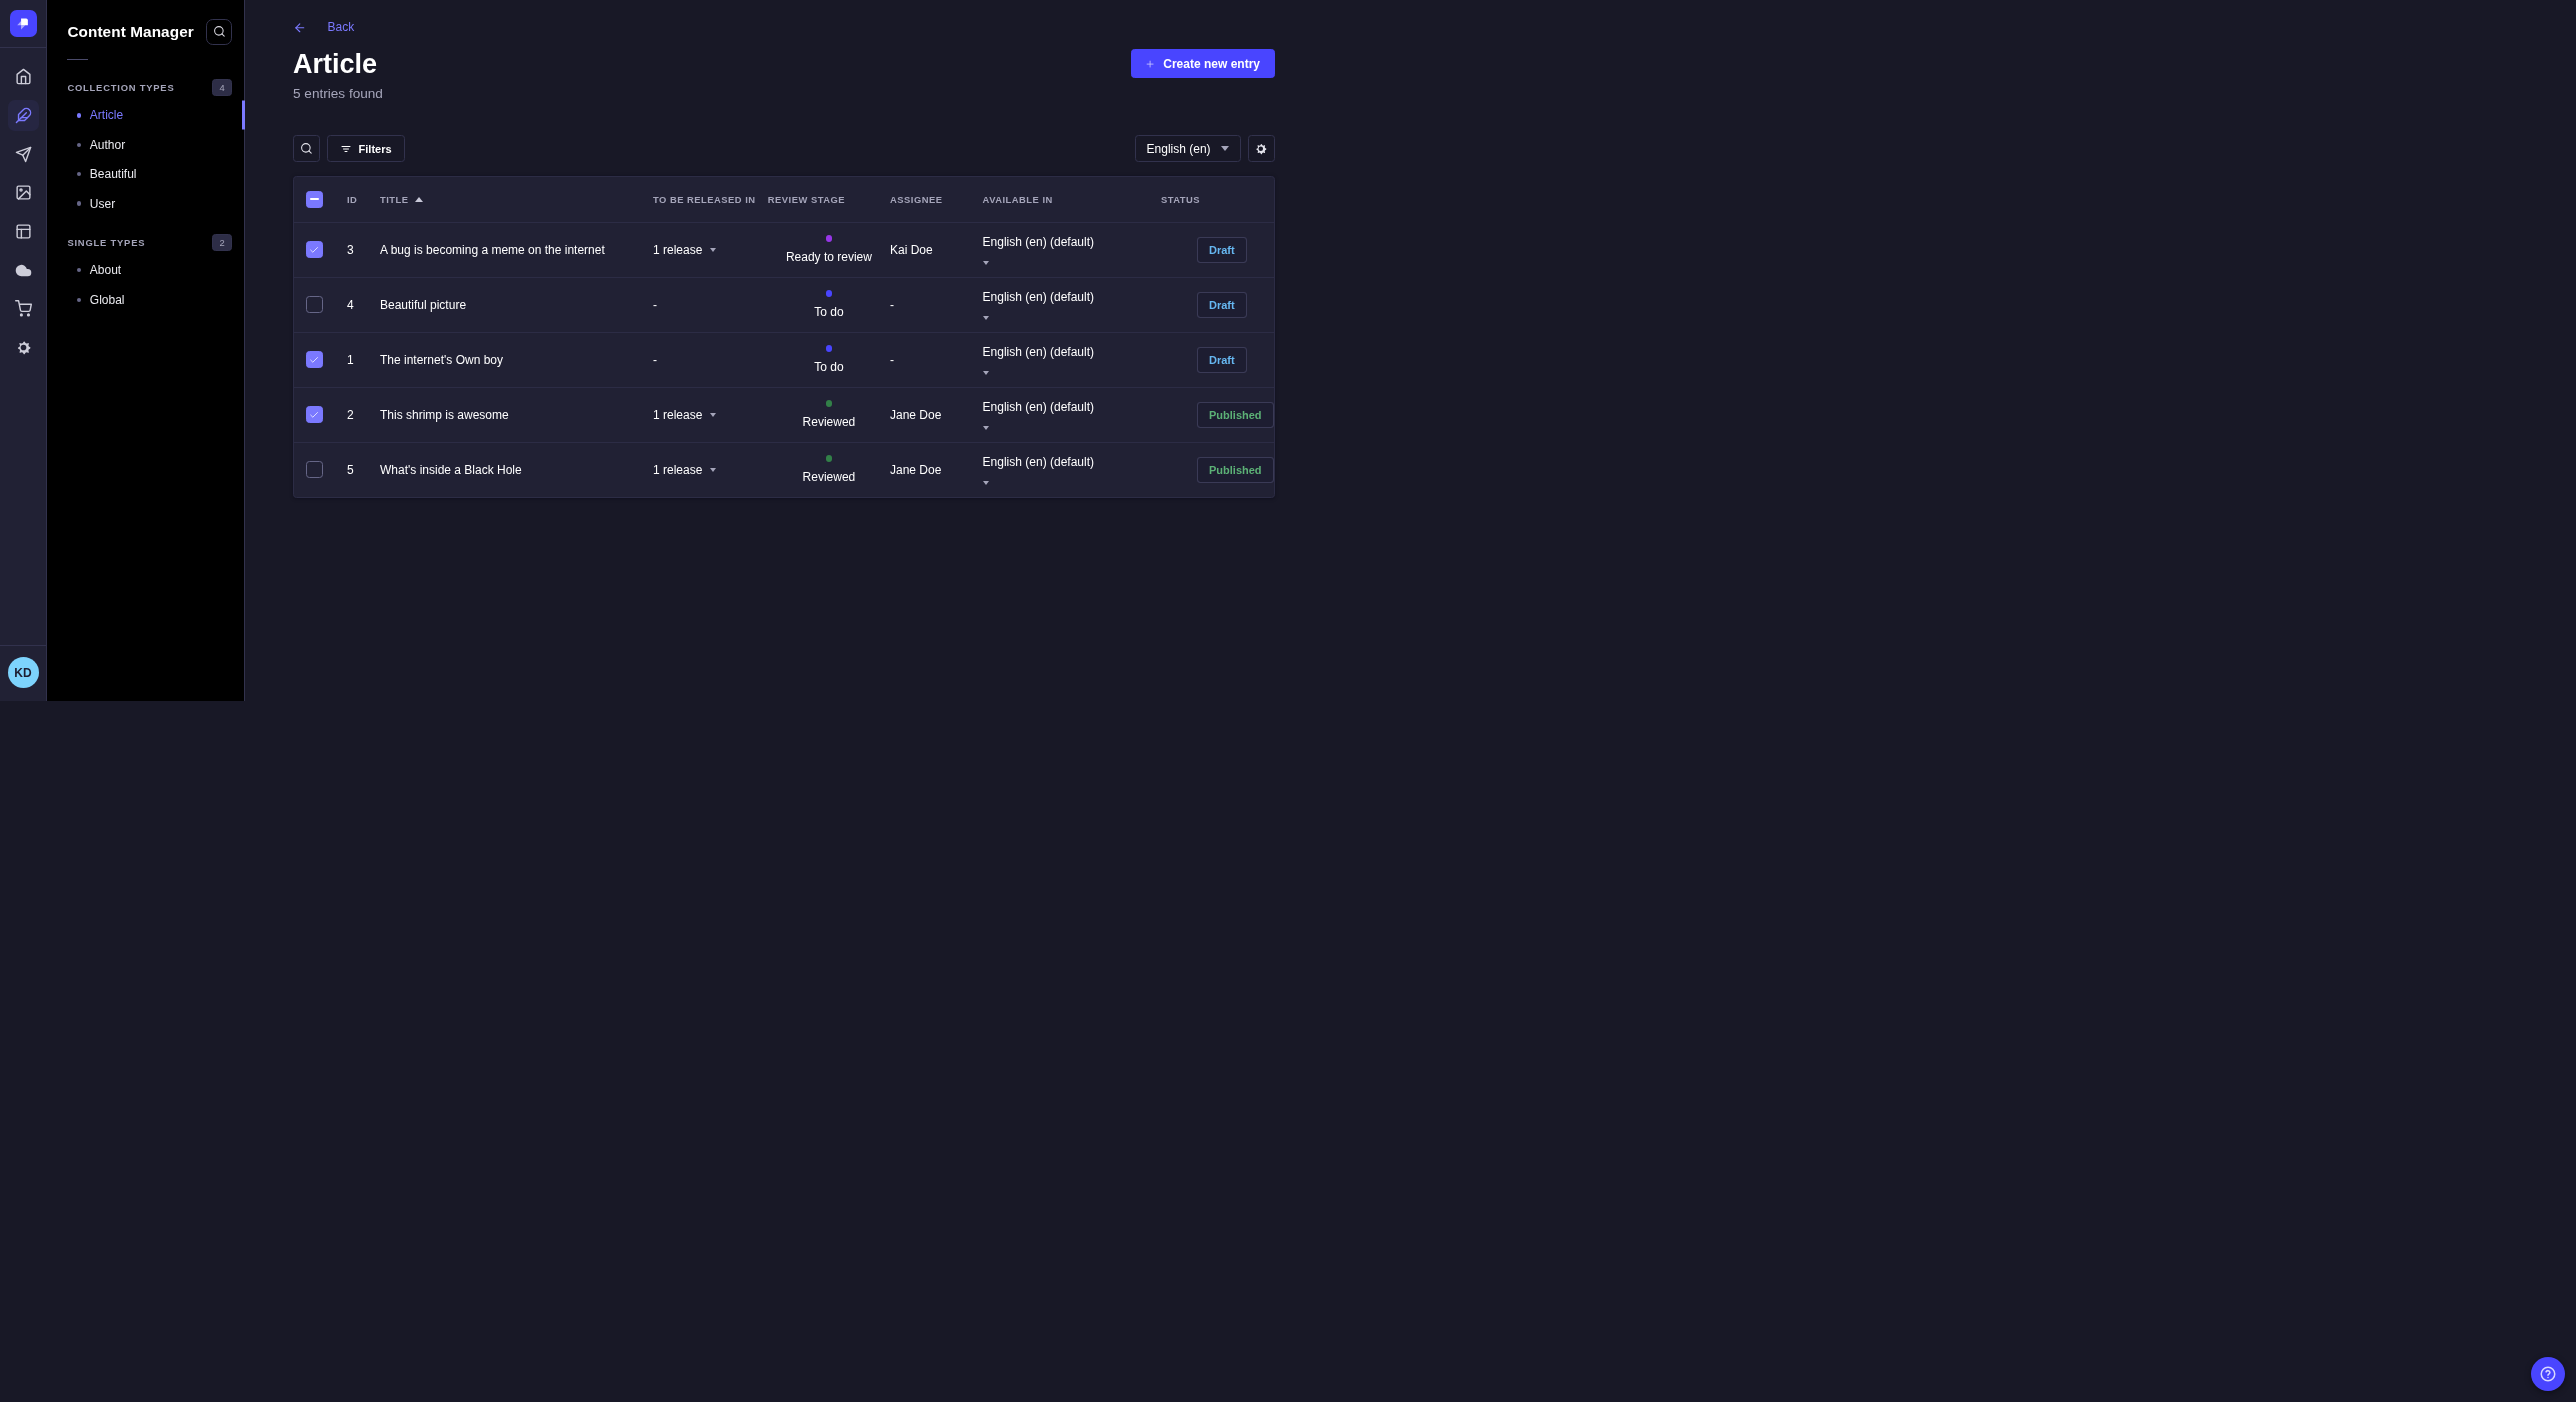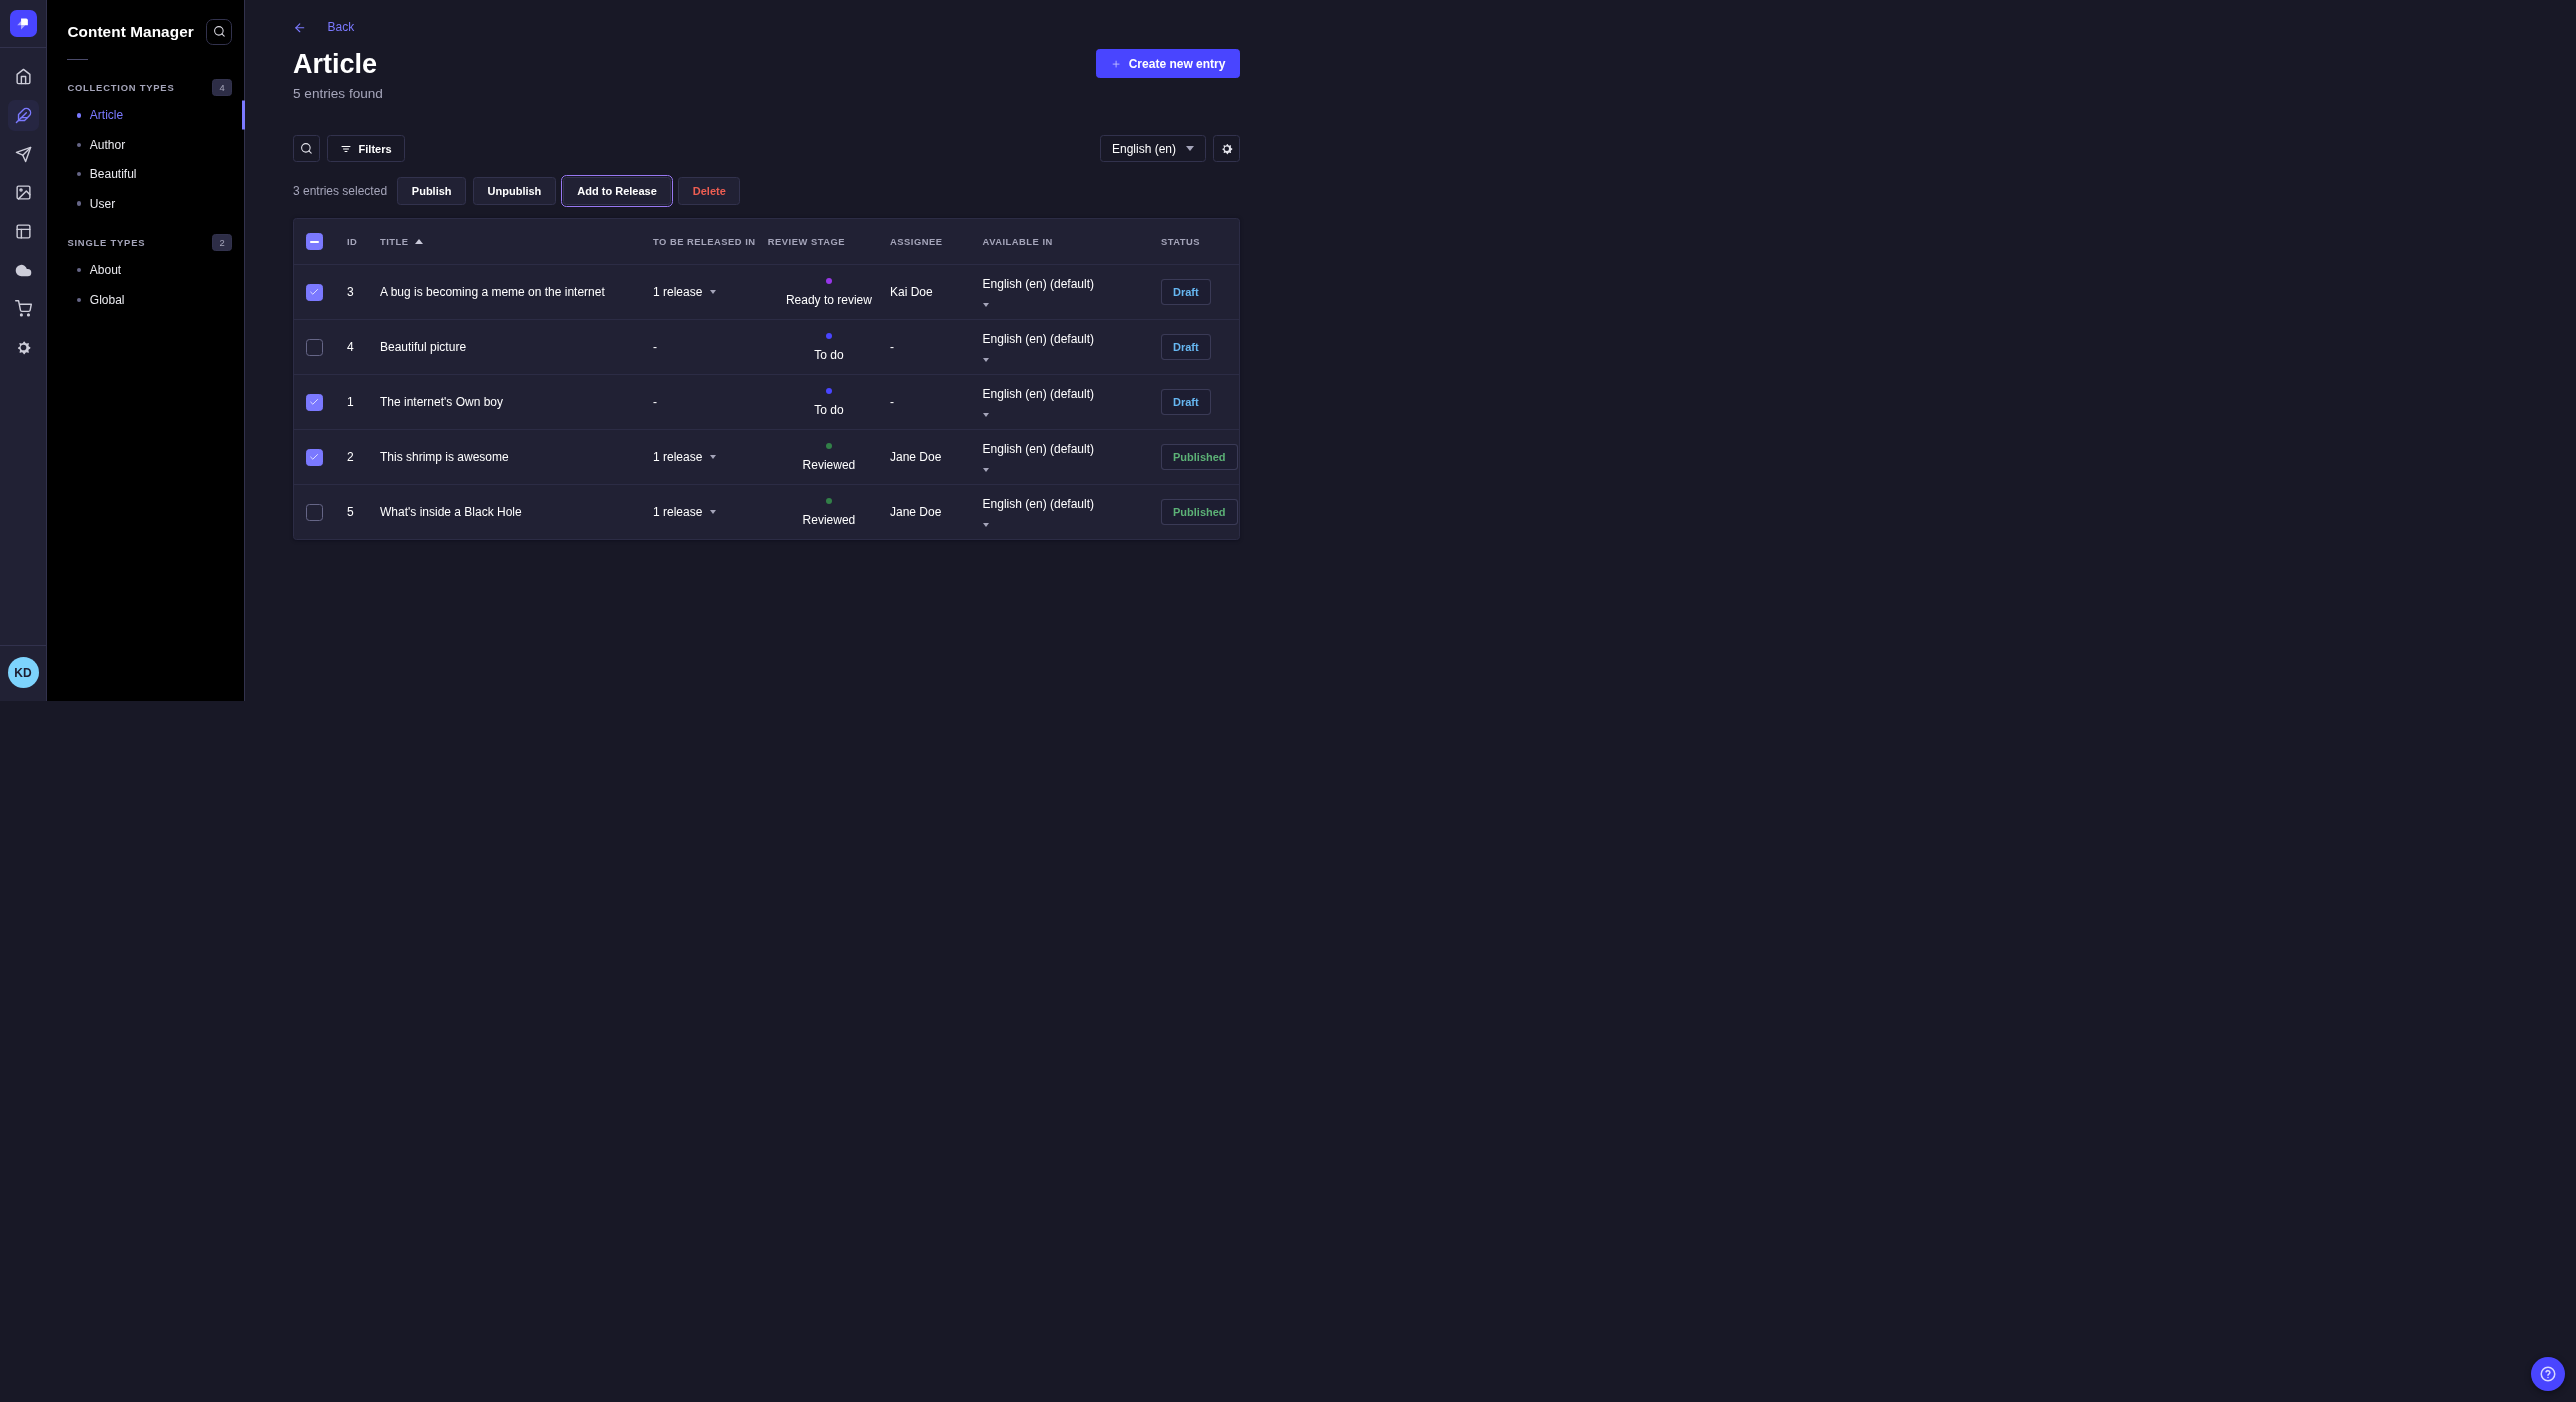--- a/index.html
+++ b/index.html
@@ -72,21 +72,21 @@
   .td-check { padding-left:12px; }
   .checkbox { width:17px; height:17px; border-radius:3.4px; border:0.9px solid #666687; background:transparent; display:flex; align-items:center; justify-content:center; cursor:pointer; color:#fff; }
   .checkbox.checked, .checkbox.indeterminate { background:#7b79ff; border-color:#7b79ff; }
   .checkbox .dash { width:8.5px; height:1.7px; background:#fff; border-radius:0.9px; }
   .checkbox svg { opacity:.9; }
   .sort-arrow { width:0; height:0; border-left:4.3px solid transparent; border-right:4.3px solid transparent; border-bottom:5.1px solid #c8c8d8; }
   .td-release { display:flex; align-items:center; gap:7.7px; padding-left:12px; cursor:pointer; }
   .td-stage { display:flex; align-items:center; gap:8.5px; padding-left:6.8px;flex-direction:column; }
   .dot { width:6.8px; height:6.8px; border-radius:50%; flex:0 0 auto; }
   .td-locale { display:flex; align-items:flex-start; gap:12px; padding-left:13.6px; cursor:pointer;flex-direction:column; }
-  .badge { display:inline-block; padding:6px 11px; border:0.9px solid rgba(74,74,106,.65); border-radius:3.4px; background:#1d1d31; font-size:11px; font-weight:600; }
+  .badge { display:inline-block; padding:6px 11px; border:0.9px solid rgba(74,74,106,.65); border-radius:3.4px; background:#1d1d31; font-size:11px; font-weight:600;margin-left:36px; }
 
   
   .help-btn { position:fixed; right:11px; bottom:11px; width:34px; height:34px; border-radius:50%; background:#4945ff; border:none; display:flex; align-items:center; justify-content:center; color:#d9d8ff; cursor:pointer; box-shadow:0 1.7px 6.8px rgba(0,0,0,.4); }
 </style>
 </head>
 <body>
 
 <aside class="mainnav">
   <div class="logo-wrap">
     <div class="logo">
@@ -248,27 +248,20 @@
       </div>
       <button class="icon-btn">
         <svg width="13.6" height="13.6" viewBox="0 0 24 24" fill="currentColor">
             <path d="M12 8a4 4 0 1 0 0 8 4 4 0 0 0 0-8zm9.4 5.6l-1.8 1a7.7 7.7 0 0 1-.7 1.6l.6 2a.9.9 0 0 1-1.1 1.1l-2-.6a7.7 7.7 0 0 1-1.6.7l-1 1.8a.9.9 0 0 1-1.6 0l-1-1.8a7.7 7.7 0 0 1-1.6-.7l-2 .6a.9.9 0 0 1-1.1-1.1l.6-2a7.7 7.7 0 0 1-.7-1.6l-1.8-1a.9.9 0 0 1 0-1.6l1.8-1a7.7 7.7 0 0 1 .7-1.6l-.6-2A.9.9 0 0 1 7.6 5.9l2 .6a7.7 7.7 0 0 1 1.6-.7l1-1.8a.9.9 0 0 1 1.6 0l1 1.8a7.7 7.7 0 0 1 1.6.7l2-.6a.9.9 0 0 1 1.1 1.1l-.6 2c.3.5.5 1 .7 1.6l1.8 1a.9.9 0 0 1 0 1.6z"></path>
             <circle cx="12" cy="12" r="2.2" fill="#181826"></circle>
           </svg>
       </button>
     </div>
   </div>
 
-  <div class="selection-row">
-    <span class="selection-text">3 entries selected</span>
-    <button class="action-btn">Publish</button>
-    <button class="action-btn">Unpublish</button>
-    <button class="action-btn focused">Add to Release</button>
-    <button class="action-btn danger">Delete</button>
-  </div>
 
   
   <div class="table">
     <div class="thead">
       <div class="th td-check">
         <span class="checkbox indeterminate" id="select-all">
             <span class="dash"></span>
           </span>
       </div>
       <div class="th">ID</div>

